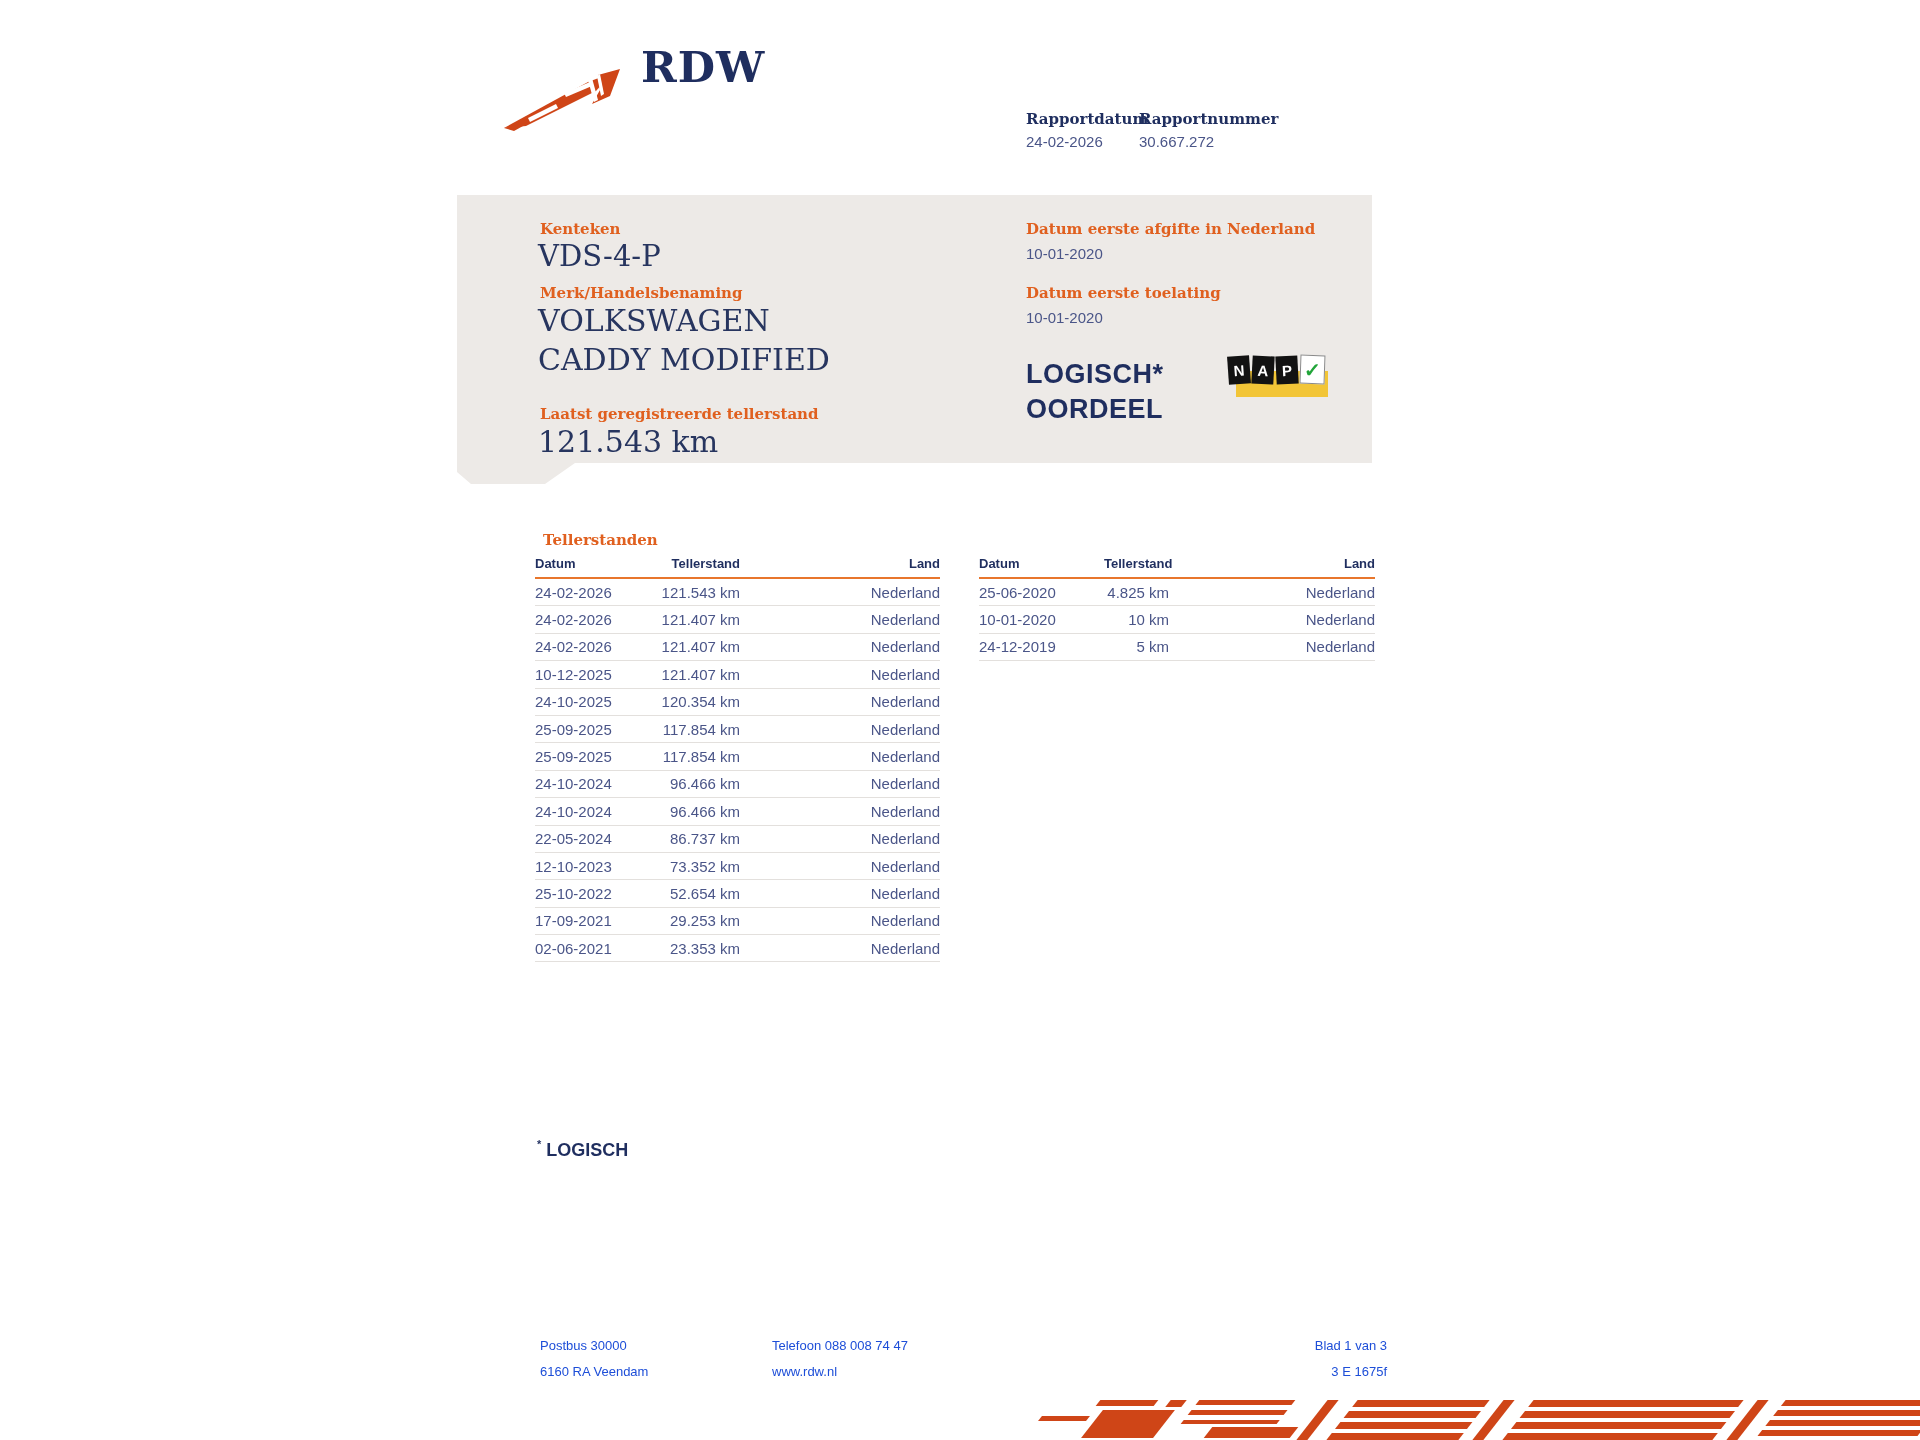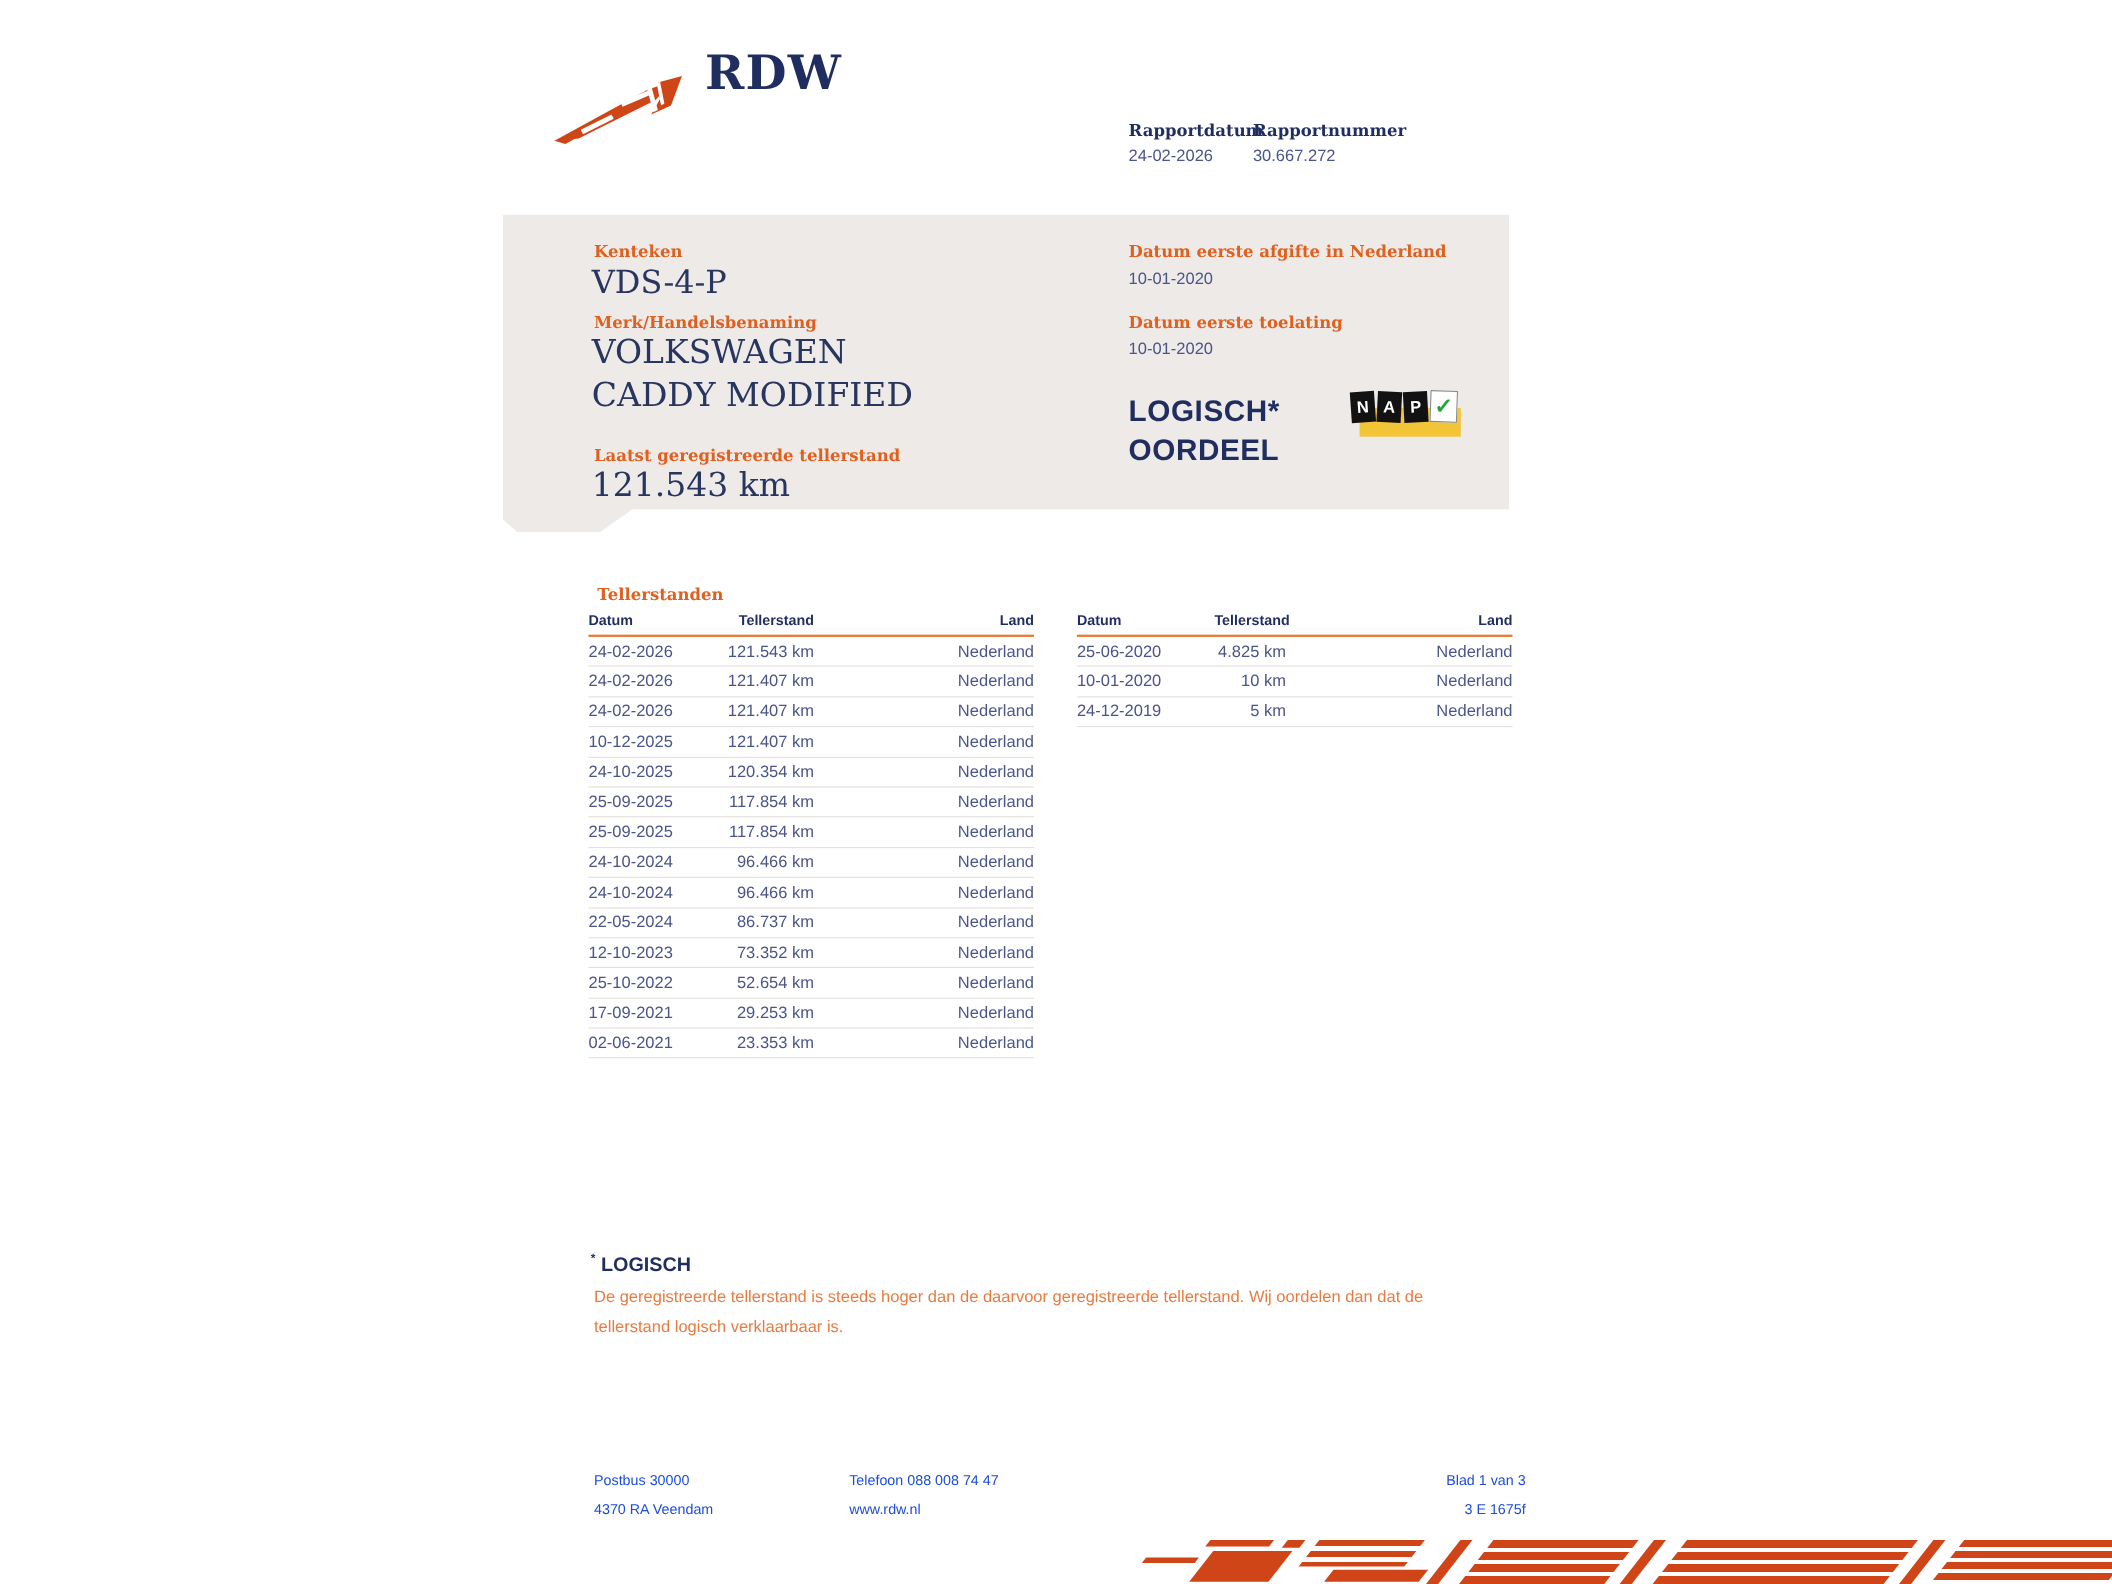--- a/index.html
+++ b/index.html
@@ -252,24 +252,23 @@
         <span class="col-datum">24-12-2019</span>
         <span class="col-teller">5 km</span>
         <span class="col-land">Nederland</span>
       </div>
     </div>
 
   <div class="footnote-title">
     <sup>*</sup>
     <span>LOGISCH</span>
   </div>
-  <div class="footnote-text">De geregistreerde tellerstand is steeds hoger dan de daarvoor geregistreerde tellerstand. Wij oordelen dan dat de tellerstand logisch verklaarbaar is.</div>
 
   <div class="foot f-a1">Postbus 30000</div>
-  <div class="foot f-a2">4370 RA Veendam</div>
+  <div class="foot f-a2">6160 RA Veendam</div>
   <div class="foot f-b1">Telefoon 088 008 74 47</div>
   <div class="foot f-b2">www.rdw.nl</div>
   <div class="foot f-c1">Blad 1 van 3</div>
   <div class="foot f-c2">3 E 1675f</div>
 
   <div class="wing-strip">
     <div class="gp g1"></div>
       <div class="gp g2"></div>
       <div class="gp g3"></div>
       <div class="gp g4"></div>

